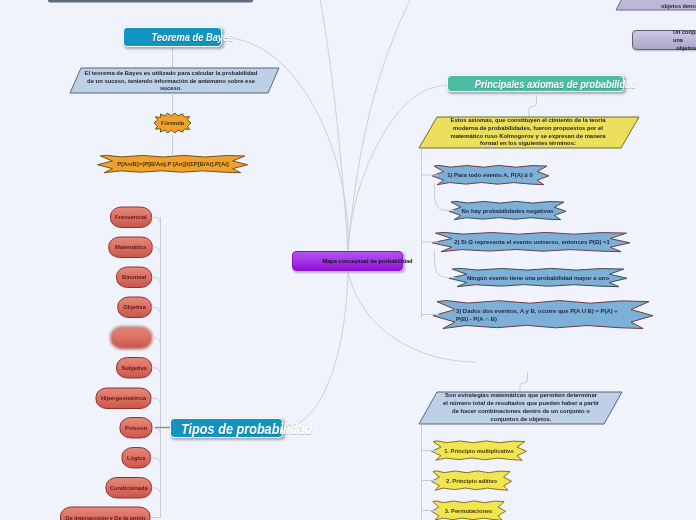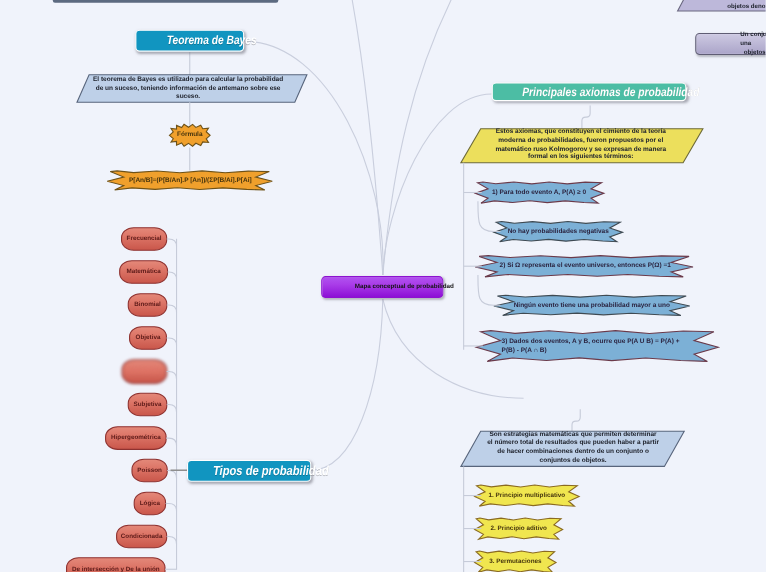--- a/index.html
+++ b/index.html
@@ -141,21 +141,21 @@
     </div>
 <div class="paraTxt" style="left:83px;top:69px;width:176px;height:25px;font-size:5.9px;line-height:7.8px;">
       <span>El teorema de Bayes es utilizado para calcular la probabilidad de un suceso, teniendo información de antemano sobre ese suceso.</span>
     </div>
 <div class="pillTxt" style="left:154px;top:113px;width:37px;height:20px;font-size:5.9px;color:#45330d;">
       <span>Fórmula</span>
     </div>
 <div class="waveTxt" style="left:113px;top:155px;width:120px;height:18px;font-size:5.9px;color:#45330d;justify-content:center;">
       <span>P[An/B]=(P[B/An].P [An])/(ΣP[B/Ai].P[Ai]</span>
     </div>
-<div class="n hdr teal" style="left:170px;top:418px;width:113px;height:20px;font-size:12px;">
+<div class="n hdr teal" style="left:170px;top:418px;width:113px;height:20px;font-size:15px;">
       <span>Tipos de probabilidad</span>
     </div>
 <div class="pillTxt" style="left:110.5px;top:207.0px;width:41.0px;height:20.5px;font-size:5.72px;">
       <span>Frecuencial</span>
     </div>
 <div class="pillTxt" style="left:108.8px;top:237.0px;width:43.5px;height:20.5px;font-size:5.72px;">
       <span>Matemática</span>
     </div>
 <div class="pillTxt" style="left:116.6px;top:267.0px;width:35.0px;height:20.5px;font-size:5.72px;">
       <span>Binomial</span>

